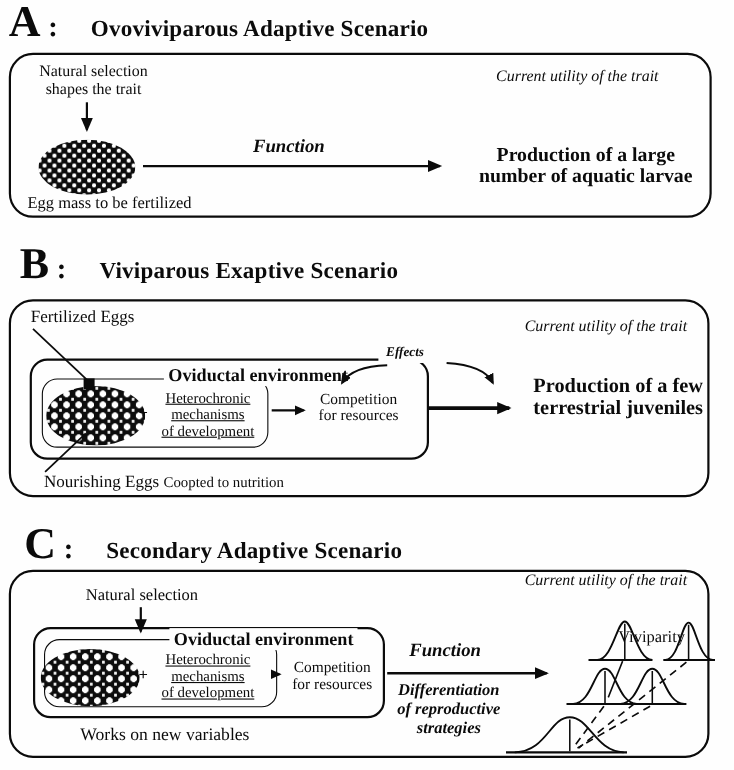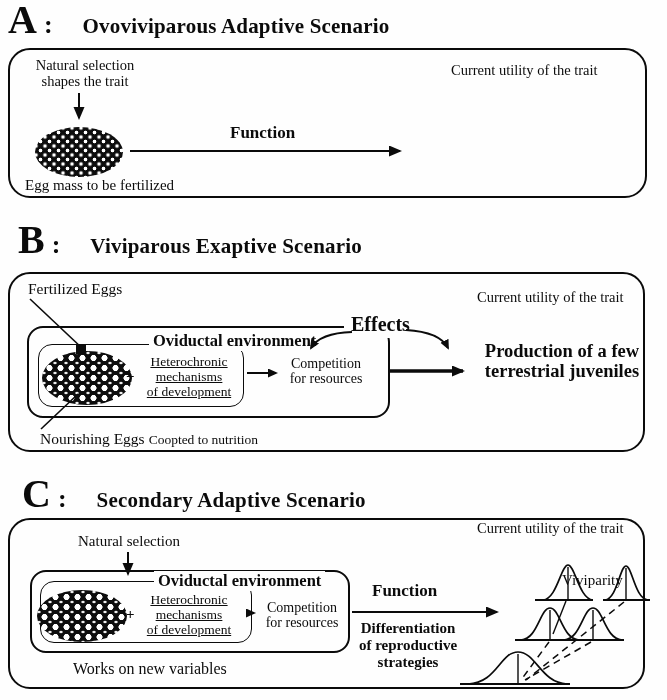--- a/index.html
+++ b/index.html
@@ -5,21 +5,21 @@
   html,body{margin:0;padding:0;background:#fff;}
   .page{
     position:relative; width:667px; height:700px; background:#fefefe;
     font-family:"Liberation Serif","DejaVu Serif",serif; color:#0b0b0b;
     overflow:hidden;
   }
   .abs{position:absolute;}
   .pre{white-space:pre-line;}
   .ctr{text-align:center;}
   .b{font-weight:bold;}
-  .i{}
+  .i{font-style:italic;}
   .panel-title{position:absolute; display:flex; align-items:baseline;}
   .panel-title .letter{font-weight:bold; font-size:40px; line-height:1;}
   .panel-title .colon{font-weight:bold; font-size:26px; margin:0 9px 0 7px;}
   .panel-title .ttext{font-weight:bold; font-size:21px; letter-spacing:.2px;margin-left:21px;}
   .obox{position:absolute; border:2.5px solid #0b0b0b; border-radius:22px; background:transparent;}
   .mbox{position:absolute; border:2px solid #0b0b0b; border-radius:16px;}
   .ibox{position:absolute; border:1.7px solid #0b0b0b; border-radius:14px;}
   .egg{position:absolute; border-radius:50%; background-color:#0d0d0d;}
   .egg.fine{
     background-image:
@@ -59,20 +59,22 @@
 shapes the trait</div>
 
   <div class="egg fine" style="left:35px; top:127px; width:88px; height:50px;"></div>
 
   <div class="abs lbl" style="left:25px; top:177px;">Egg mass to be fertilized</div>
 
   <div class="abs b i" style="left:230px; top:123px; font-size:17px;">Function</div>
 
   <div class="abs i" style="left:451px; top:62px; font-size:14.5px;">Current utility of the trait</div>
 
+  <div class="abs b ctr pre" style="left:425px; top:131px; width:215px; font-size:18px; line-height:1.08;">Production of a large
+number of aquatic larvae</div>
 
   <div class="panel-title" style="left:18px; top:220px;">
     <span class="letter">B</span>
       <span class="colon">:</span>
       <span class="ttext">Viviparous Exaptive Scenario</span>
   </div>
 
   <div class="obox" style="left:8px; top:272px; width:633px; height:176px;"></div>
   <div class="mbox" style="left:27px; top:326px; width:359px; height:88px;"></div>
   <div class="ibox" style="left:38px; top:344px; width:204px; height:61px;"></div>
@@ -85,21 +87,21 @@
 
   <div class="abs b z3" style="left:126px; top:368px; font-size:15px;">+</div>
 
   <div class="abs small ctr pre z3" style="left:139px; top:355px; width:100px;">Heterochronic
 mechanisms
 of development</div>
 
   <div class="abs ctr pre" style="left:283px; top:356px; width:86px; font-size:14px; line-height:1.1;">Competition
 for resources</div>
 
-  <div class="abs b i onborder" style="left:344px; top:313px; font-size:20px; padding:0 7px 2px 7px;">Effects</div>
+  <div class="abs b i onborder" style="left:344px; top:313px; font-size:12px; padding:0 7px 2px 7px;">Effects</div>
 
   <div class="abs i" style="left:477px; top:289px; font-size:14.5px;">Current utility of the trait</div>
 
   <div class="abs" style="left:40px; top:430px;">
     <span style="font-size:15.5px;">Nourishing Eggs</span>
     <span style="font-size:13.5px;">Coopted to nutrition</span>
   </div>
 
   <div class="abs b ctr pre" style="left:478px; top:342px; width:168px; font-size:18.5px; line-height:1.08;">Production of a few
 terrestrial juveniles</div>

